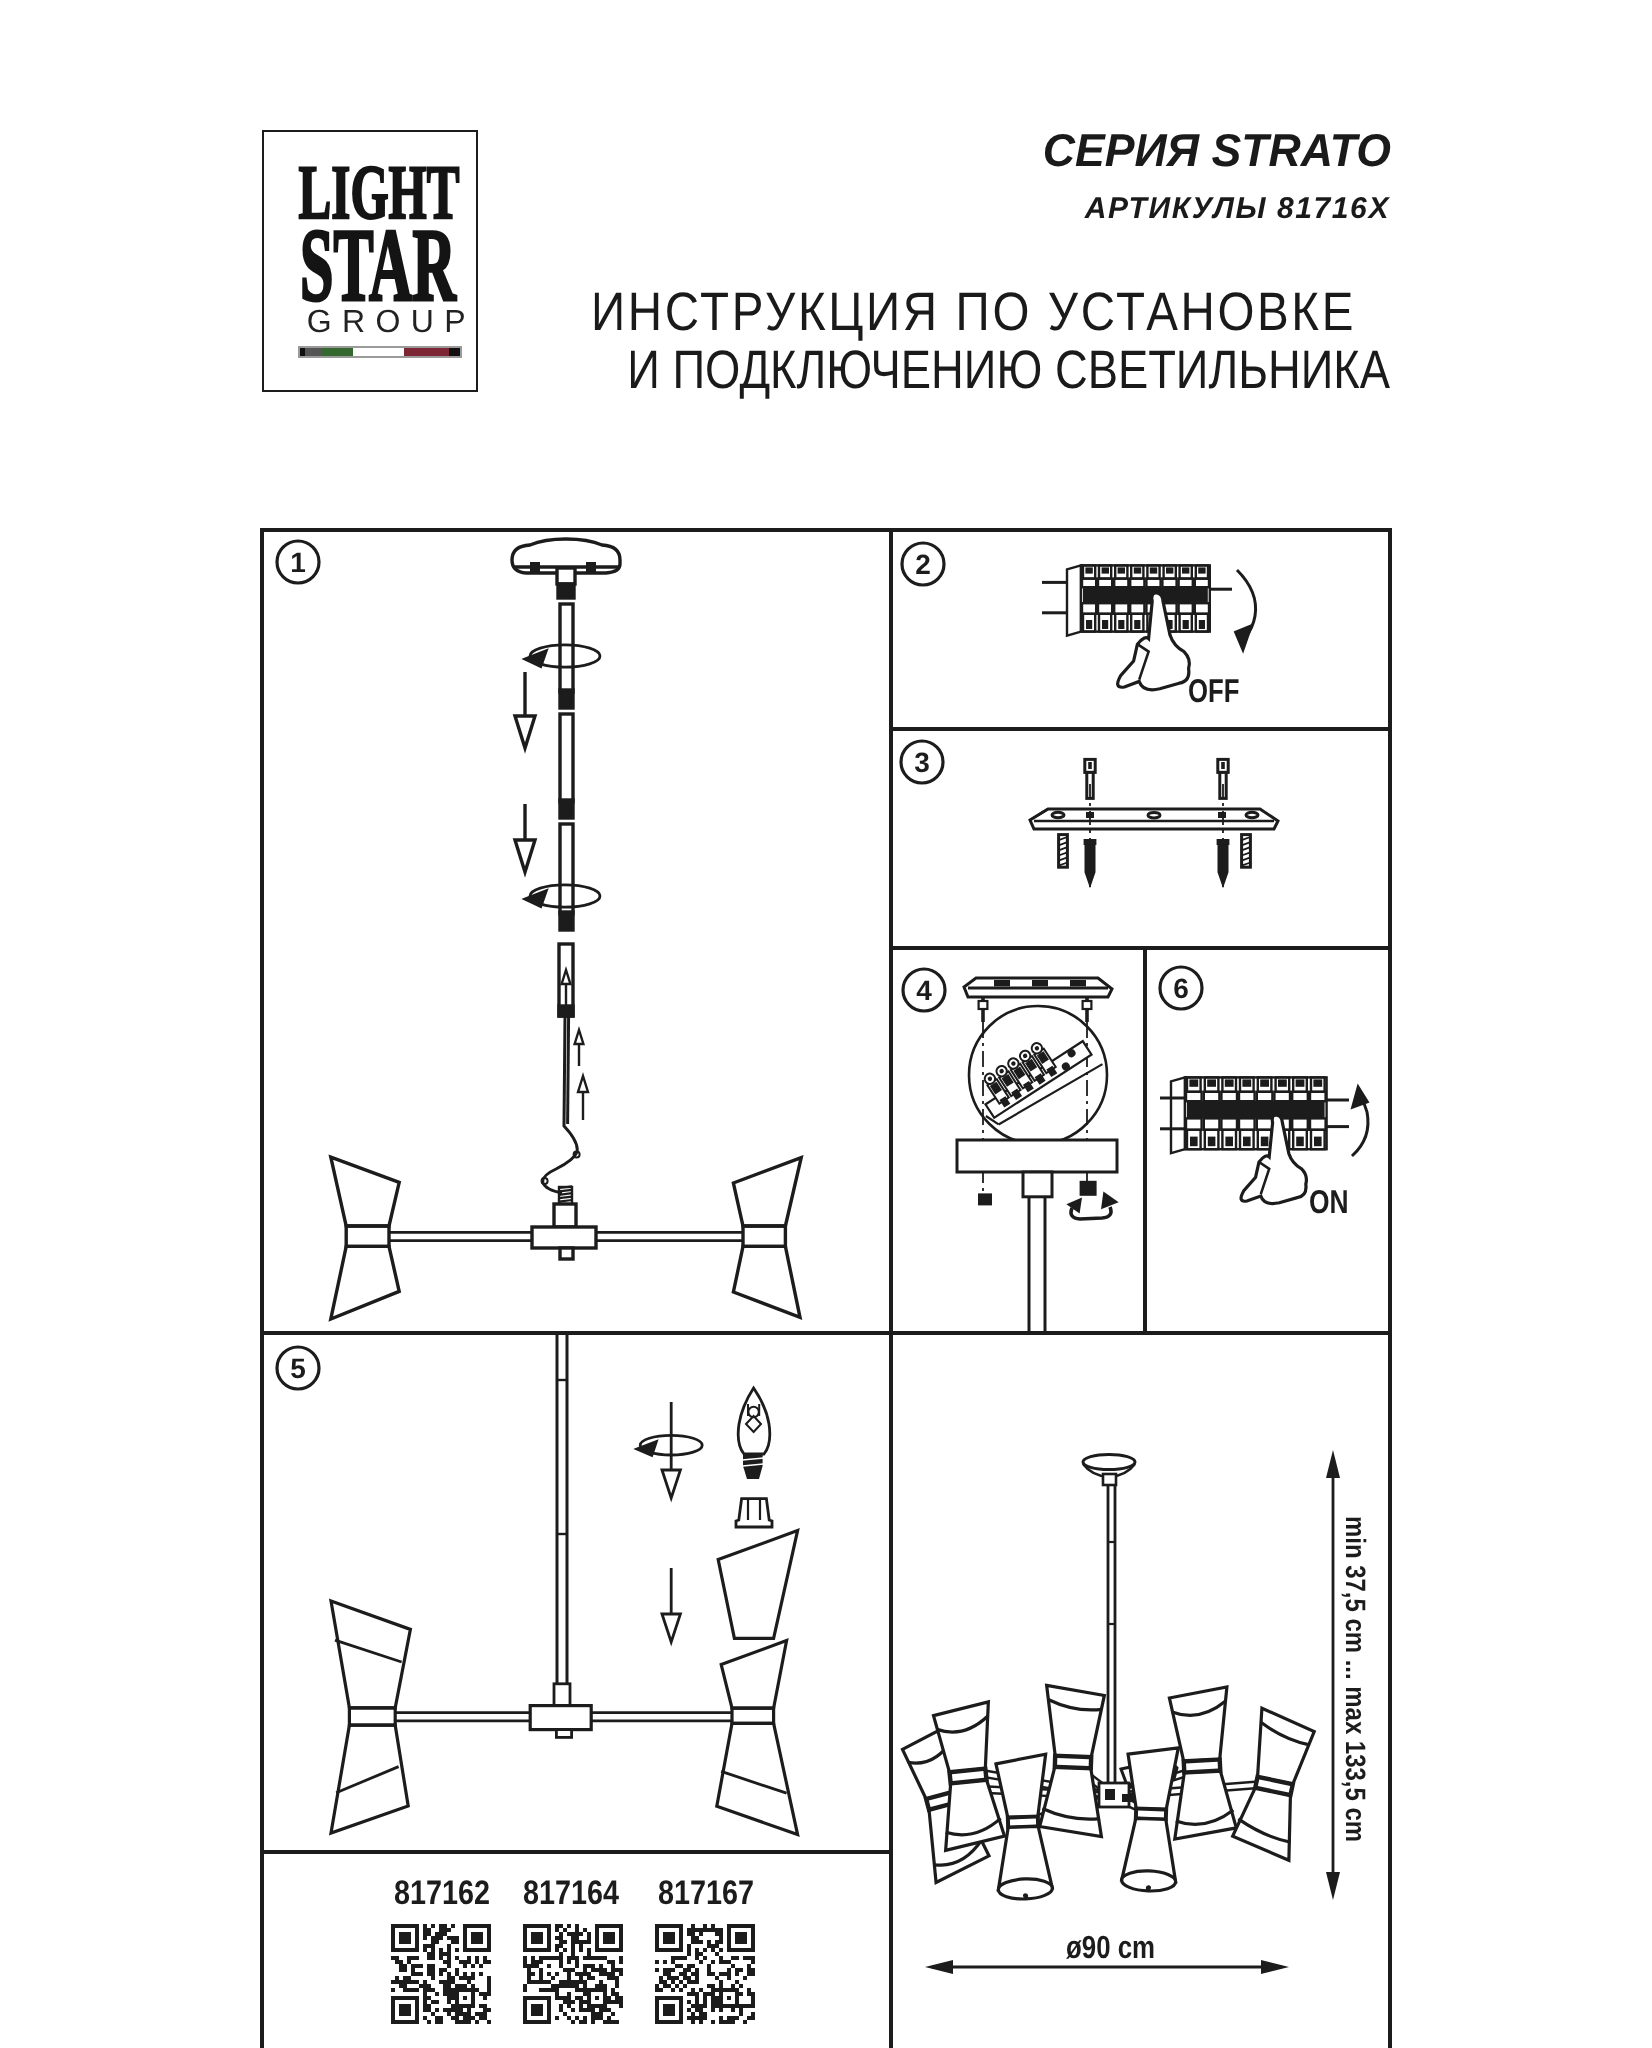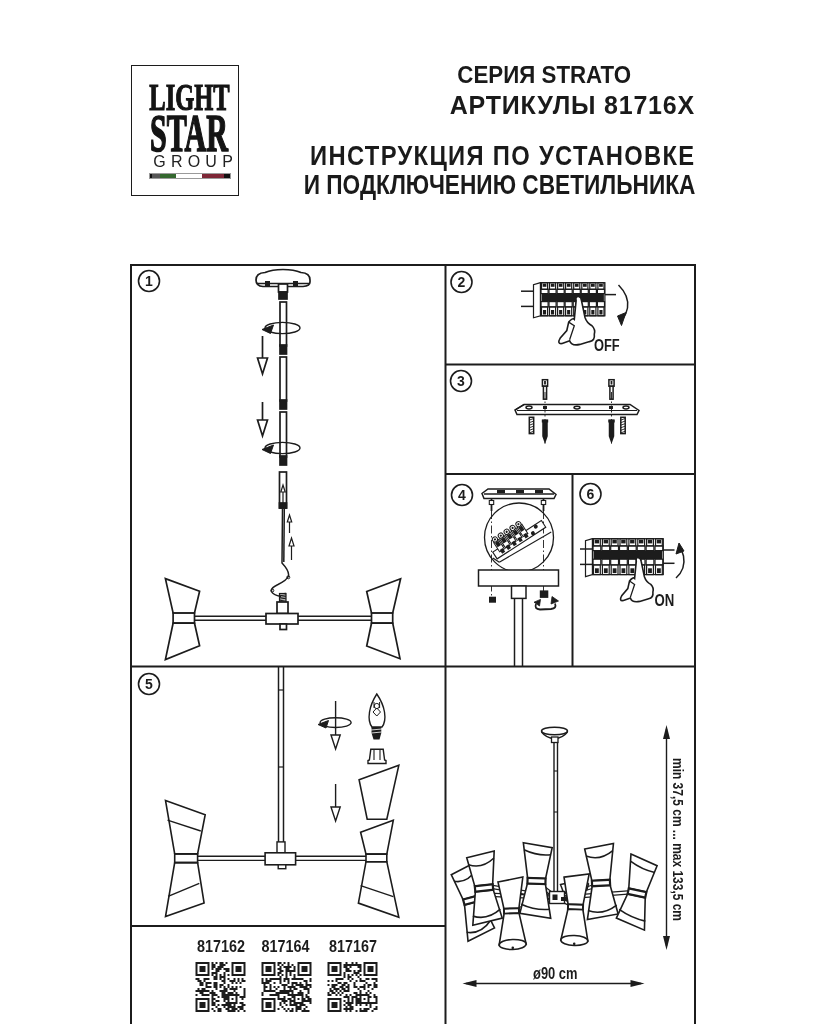--- a/index.html
+++ b/index.html
@@ -1,30 +1,30 @@
 <!DOCTYPE html>
 <html><head><meta charset="utf-8"><style>
 html,body{margin:0;padding:0;background:#fff;}
 body{width:826px;height:1024px;position:relative;font-family:"Liberation Sans",sans-serif;overflow:hidden;}
 .abs{position:absolute;}
 #logo{left:131px;top:65px;width:106px;height:129px;border:1.7px solid #1c1c1c;}
 .lg{position:absolute;width:100%;text-align:right;color:#141414;}
 .lgc{position:absolute;left:58.6px;white-space:nowrap;color:#141414;font-family:"Liberation Serif",serif;font-weight:bold;line-height:1;}
-#hdr{right:131px;top:60px;text-align:left;font-weight:bold;color:#1a1a1a;}
-#hdr2{right:131px;top:142px;text-align:right;font-weight:bold;color:#1a1a1a;}
+#hdr{right:131px;top:60px;text-align:right;font-weight:bold;color:#1a1a1a;font-style:italic;}
+#hdr2{right:131px;top:142px;text-align:left;font-weight:normal;color:#1a1a1a;}
 </style></head><body>
 <div class="abs" id="logo">
   <div class="lgc" style="top:12.4px;font-size:38.5px;transform:translateX(calc(-50% - 1.5px)) scaleX(0.637);-webkit-text-stroke:1.2px #141414;">LIGHT</div>
   <div class="lgc" style="top:42px;font-size:52px;transform:translateX(calc(-50% - 2px)) scaleX(0.578);-webkit-text-stroke:1.6px #141414;">STAR</div>
   <div class="lg" style="top:86.5px;font-size:16px;letter-spacing:5.2px;text-indent:12px;color:#222;">GROUP</div>
   <div class="lg" style="top:107.5px;height:4.6px;left:17.5px;width:80px;outline:0.6px solid #9a9a9a;background:linear-gradient(to right,#111 0 3%,#555 3% 13%,#34682f 13% 33%,#fff 33% 65%,#7d2636 65% 93%,#111 93% 100%);"></div>
 </div>
 <div class="abs" id="hdr">
   <div style="font-size:23px;line-height:30px;transform:scaleX(0.97);transform-origin:right;">СЕРИЯ STRATO</div>
-  <div style="font-size:25px;line-height:30px;letter-spacing:0.8px;">АРТИКУЛЫ 81716X</div>
+  <div style="font-size:15px;line-height:30px;letter-spacing:0.8px;">АРТИКУЛЫ 81716X</div>
 </div>
 <div class="abs" id="hdr2">
   <div style="font-size:27px;line-height:28px;letter-spacing:1.5px;transform:scaleX(0.88);transform-origin:right;">ИНСТРУКЦИЯ ПО УСТАНОВКЕ</div>
   <div style="font-size:27px;line-height:30px;transform:scaleX(0.84);transform-origin:right;">И ПОДКЛЮЧЕНИЮ СВЕТИЛЬНИКА</div>
 </div>
 <div class="abs" style="left:0;top:0;"><svg width="826" height="1024" viewBox="0 0 826 1024" font-family="Liberation Sans, sans-serif">
       <g stroke="#1c1c1c" stroke-width="2" fill="none">
         <rect x="131" y="265" width="564" height="760"></rect>
         <line x1="445.5" y1="265" x2="445.5" y2="1024"></line>
         <line x1="445.5" y1="364.5" x2="695" y2="364.5"></line>

